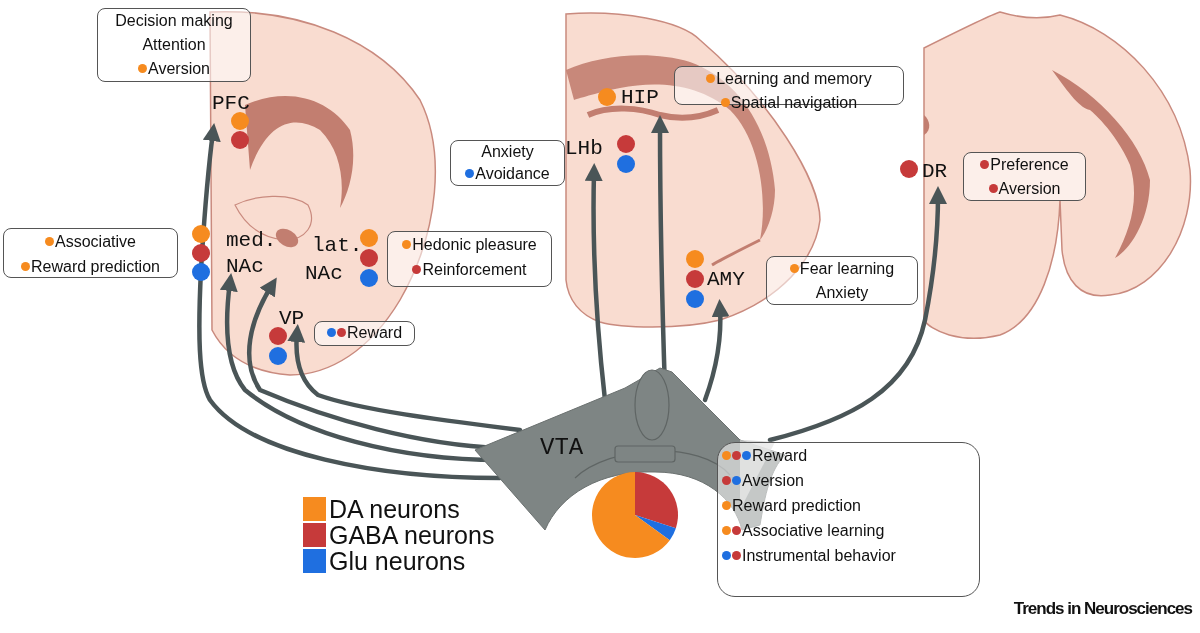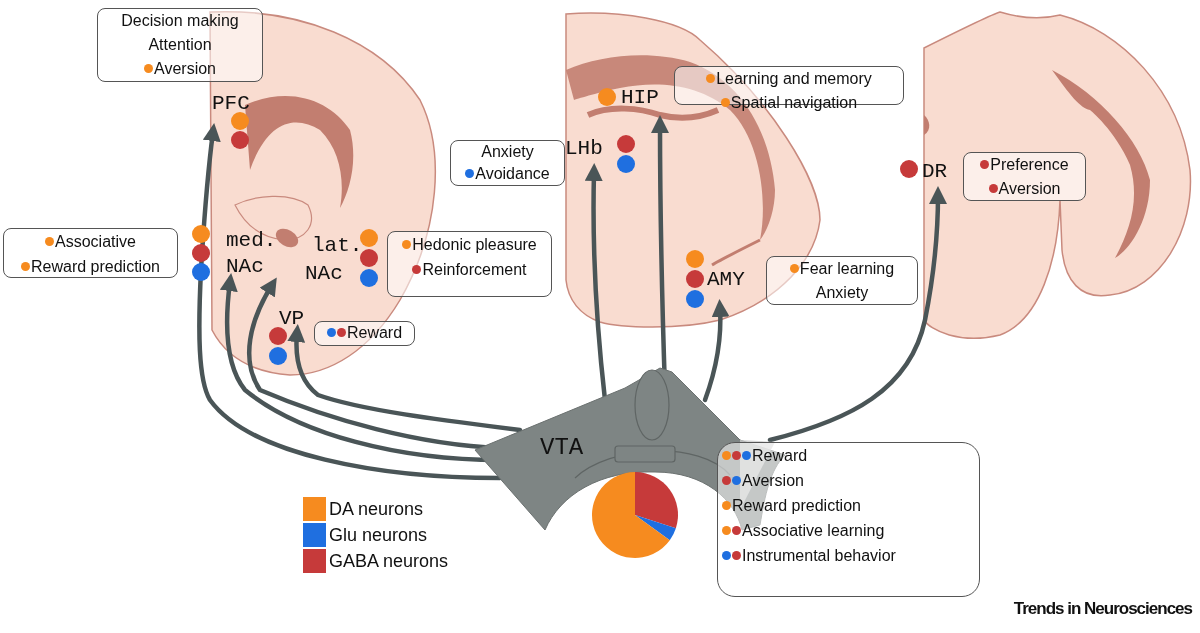--- a/index.html
+++ b/index.html
@@ -6,21 +6,21 @@
   body{width:1200px;height:633px;position:relative;overflow:hidden;font-family:"Liberation Sans",sans-serif;color:#111;}
   svg.main{position:absolute;left:0;top:0;}
   .box{position:absolute;border:1.5px solid #555;border-radius:8px;background:rgba(255,255,255,0.55);font-size:16px;line-height:25px;padding:0 8px;box-sizing:border-box;text-align:center;}
   .box .row{white-space:nowrap;}
   .dot{display:inline-block;width:9px;height:9px;border-radius:50%;margin-right:1px;vertical-align:1px;}
   .lbl{position:absolute;font-size:21px;white-space:nowrap;line-height:24px;font-family:Liberation Mono, monospace;}
   .bd{position:absolute;width:18px;height:18px;border-radius:50%;}
   .legend{position:absolute;left:303px;top:496px;}
   .legend .item{display:flex;align-items:center;height:26px;}
   .legend .sw{width:23px;height:24px;margin-right:3px;}
-  .legend .t{font-size:18px;line-height:24px;white-space:nowrap;}
+  .legend .t{font-size:25px;line-height:24px;white-space:nowrap;}
   .brand{position:absolute;right:8px;bottom:14px;font-weight:bold;font-size:17px;letter-spacing:-1px;}
 </style>
 </head>
 <body>
 
 <svg class="main" width="1200" height="633" viewBox="0 0 1200 633">
   <defs>
     <marker id="ah" viewBox="0 0 10 10" refX="5" refY="5" markerWidth="4" markerHeight="4" orient="auto-start-reverse">
       <path d="M0,0 L10,5 L0,10 z" fill="#4A5557"></path>
     </marker>
@@ -98,30 +98,30 @@
     <div class="bd" style="left: 269px; top: 347px; background: rgb(31, 111, 224);"></div>
     <div class="bd" style="left: 598px; top: 88px; background: rgb(246, 139, 31);"></div>
     <div class="bd" style="left: 617px; top: 135px; background: rgb(198, 58, 58);"></div>
     <div class="bd" style="left: 617px; top: 155px; background: rgb(31, 111, 224);"></div>
     <div class="bd" style="left: 686px; top: 250px; background: rgb(246, 139, 31);"></div>
     <div class="bd" style="left: 686px; top: 270px; background: rgb(198, 58, 58);"></div>
     <div class="bd" style="left: 686px; top: 290px; background: rgb(31, 111, 224);"></div>
     <div class="bd" style="left: 900px; top: 160px; background: rgb(198, 58, 58);"></div>
   </div>
 
-<div class="box" id="box-pfc" style="left:97px;top:8px;width:166px;height:74px;line-height:24px">
+<div class="box" id="box-pfc" style="left:97px;top:8px;width:154px;height:74px;line-height:24px">
     <div class="row"><span>Decision making</span></div>
     <div class="row"><span>Attention</span></div>
     <div class="row"><span class="dot" style="background: rgb(246, 139, 31);"></span><span>Aversion</span></div>
   </div>
 <div class="box" id="box-med_nac" style="left:3px;top:228px;width:175px;height:50px">
     <div class="row"><span class="dot" style="background: rgb(246, 139, 31);"></span><span>Associative</span></div>
     <div class="row"><span class="dot" style="background: rgb(246, 139, 31);"></span><span>Reward prediction</span></div>
   </div>
-<div class="box" id="box-lat_nac" style="left:387px;top:231px;width:165px;height:66px">
+<div class="box" id="box-lat_nac" style="left:387px;top:231px;width:165px;height:56px">
     <div class="row"><span class="dot" style="background: rgb(246, 139, 31);"></span><span>Hedonic pleasure</span></div>
     <div class="row"><span class="dot" style="background: rgb(198, 58, 58);"></span><span>Reinforcement</span></div>
   </div>
 <div class="box" id="box-vp" style="left:314px;top:321px;width:101px;height:25px;line-height:22px">
     <div class="row"><span class="dot" style="background: rgb(31, 111, 224);"></span><span class="dot" style="background: rgb(198, 58, 58);"></span><span>Reward</span></div>
   </div>
 <div class="box" id="box-lhb" style="left:450px;top:140px;width:115px;height:46px;line-height:22px">
     <div class="row"><span>Anxiety</span></div>
     <div class="row"><span class="dot" style="background: rgb(31, 111, 224);"></span><span>Avoidance</span></div>
   </div>
@@ -144,22 +144,22 @@
     <div class="row"><span class="dot" style="background: rgb(246, 139, 31);"></span><span class="dot" style="background: rgb(198, 58, 58);"></span><span>Associative learning</span></div>
     <div class="row"><span class="dot" style="background: rgb(31, 111, 224);"></span><span class="dot" style="background: rgb(198, 58, 58);"></span><span>Instrumental behavior</span></div>
   </div>
 
 <div class="legend" id="legend">
     <div class="item">
       <div class="sw" style="background: rgb(246, 139, 31);"></div>
       <span class="t">DA neurons</span>
     </div>
     <div class="item">
+      <div class="sw" style="background: rgb(198, 58, 58);"></div>
+      <span class="t">GABA neurons</span>
+    </div>
+    <div class="item">
       <div class="sw" style="background: rgb(31, 111, 224);"></div>
       <span class="t">Glu neurons</span>
-    </div>
-    <div class="item">
-      <div class="sw" style="background: rgb(198, 58, 58);"></div>
-      <span class="t">GABA neurons</span>
     </div>
   </div>
 
 <div class="brand">Trends in Neurosciences</div>
 
 </body></html>

